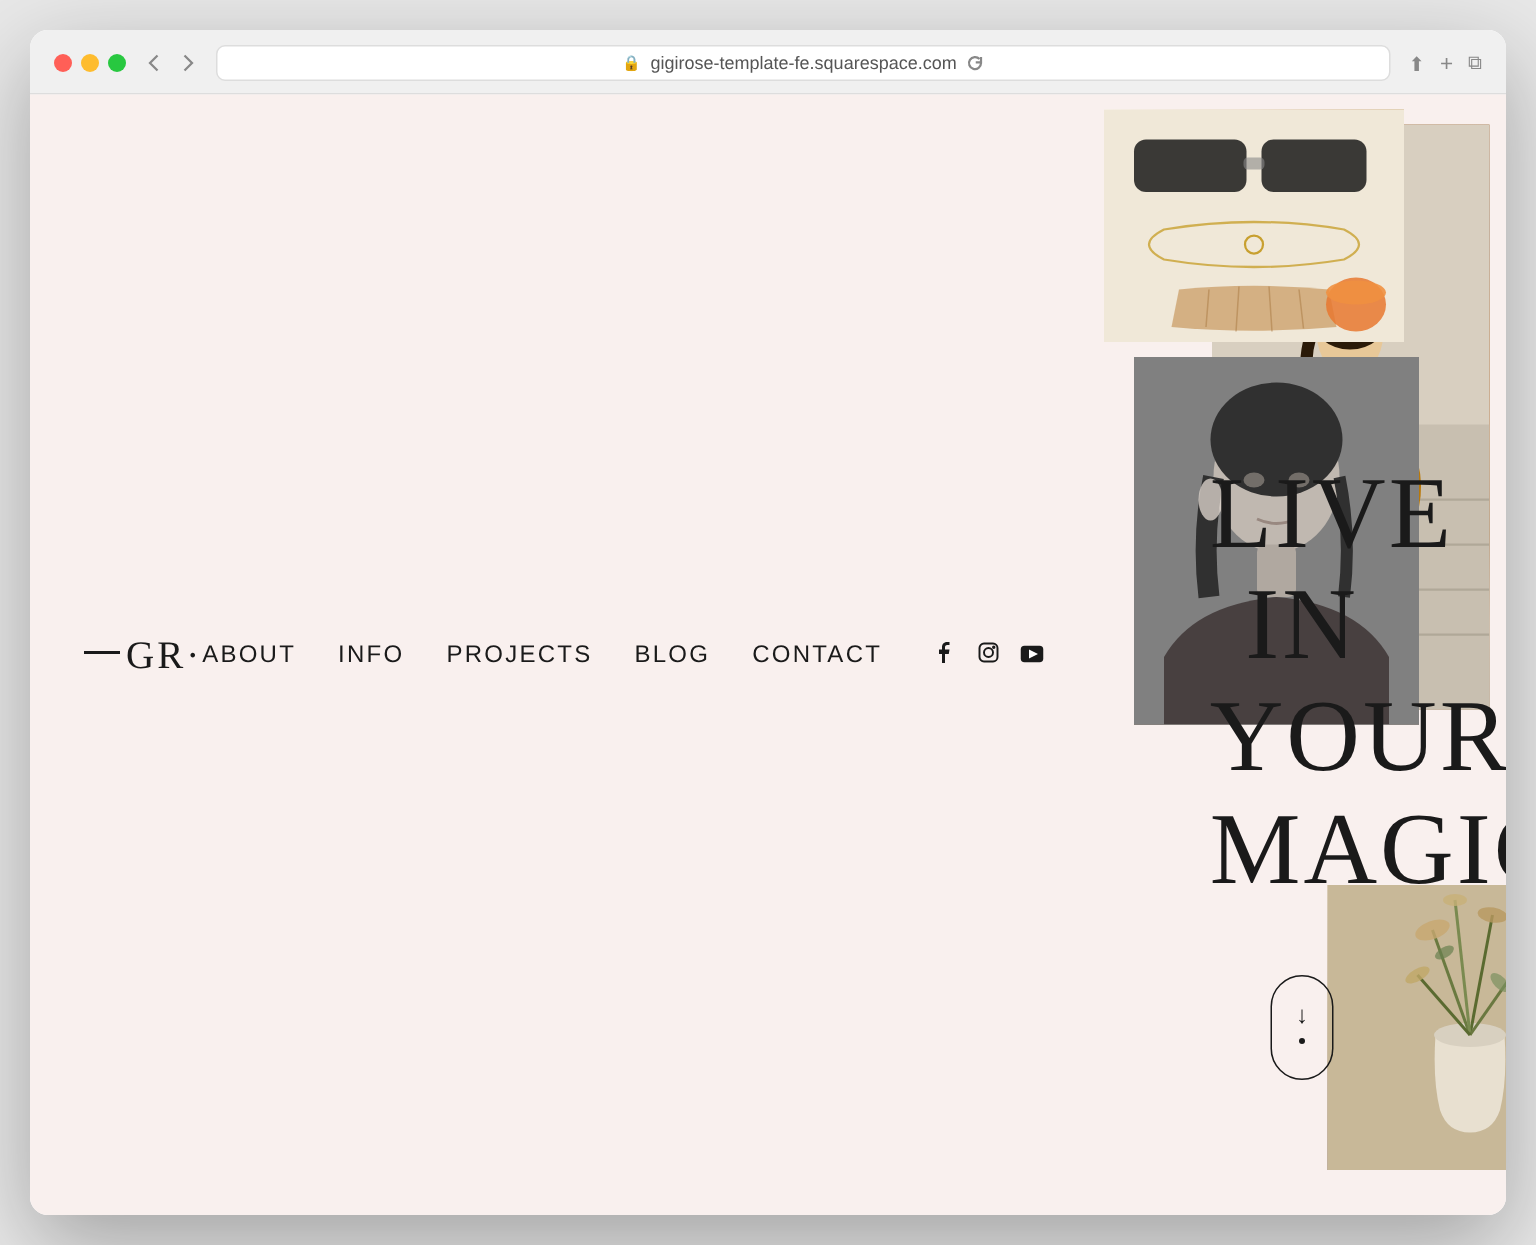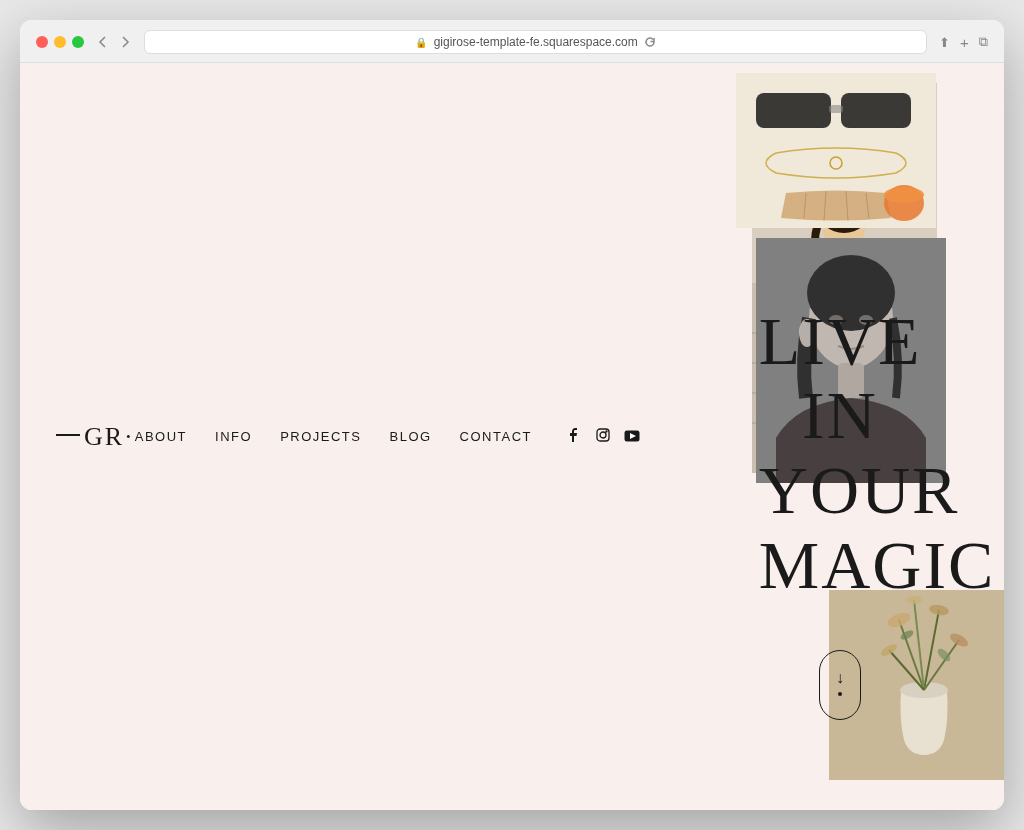--- a/index.html
+++ b/index.html
@@ -133,21 +133,21 @@
       margin-bottom: 4px;
     }
 
     .nav-links {
       display: flex;
       align-items: center;
       gap: 28px;
     }
 
     .nav-link {
-      font-size: 13px;
+      font-size: 16px;
       letter-spacing: 1.5px;
       color: #1a1a1a;
       text-decoration: none;
       text-transform: uppercase;
       font-weight: 400;
     }
 
     .social-icons {
       display: flex;
       gap: 14px;

